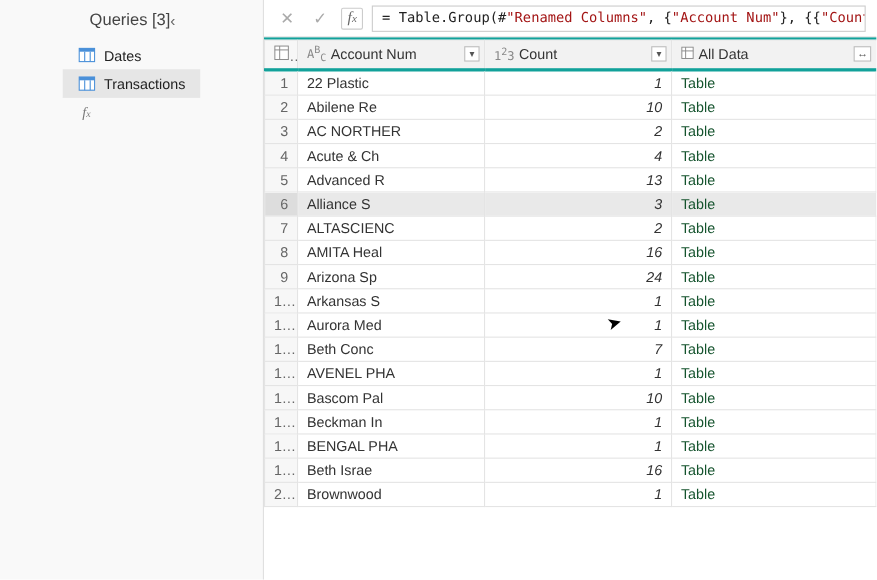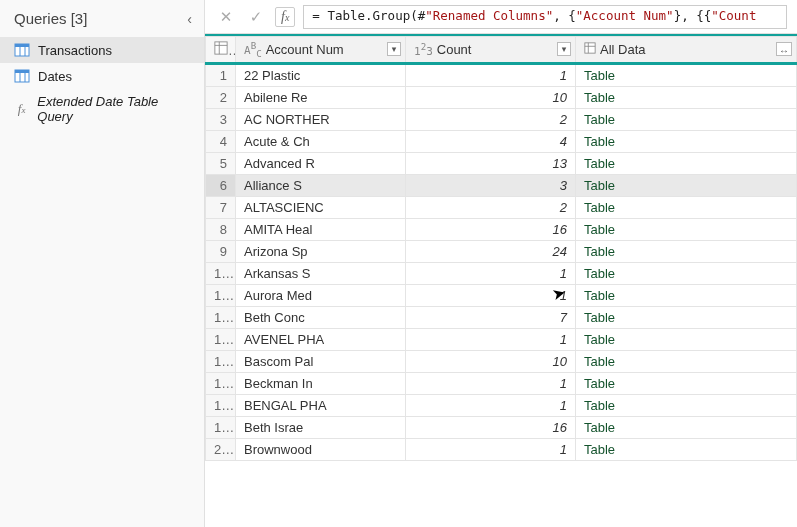--- a/index.html
+++ b/index.html
@@ -12,25 +12,26 @@
     overflow: hidden;
     background: #fff;
   }
   .app {
     display: flex;
     width: 100%;
     height: 100%;
   }
   
   .queries-panel {
-    width: 205px;
+    width: 240px;
     background: #f9f9f9;
     border-right: 1px solid #e0e0e0;
     display: flex;
     flex-direction: column;
+    align-items: center;
   }
   .queries-header {
     display: flex;
     align-items: center;
     justify-content: space-between;
     padding: 10px 12px 10px 14px;
     font-size: 15px;
     color: #444;
   }
   .queries-header .chev {
@@ -184,45 +185,44 @@
 <body>
 
 <div class="app">
 
   <div class="queries-panel">
     <div class="queries-header">
       <span>Queries [3]</span>
       <span class="chev">‹</span>
     </div>
     <div id="queries-list">
+        <div class="query-item">
+          <span class="q-icon">
+            <svg viewBox="0 0 16 16" width="16" height="16">
+              <rect x="1" y="2" width="14" height="12" fill="#fff" stroke="#4a90d9"></rect>
+              <rect x="1" y="2" width="14" height="3" fill="#4a90d9"></rect>
+              <line x1="6" y1="5" x2="6" y2="14" stroke="#4a90d9"></line>
+              <line x1="11" y1="5" x2="11" y2="14" stroke="#4a90d9"></line>
+            </svg>
+          </span>
+          <span class="label">Dates</span>
+        </div>
         <div class="query-item selected">
           <span class="q-icon">
             <svg viewBox="0 0 16 16" width="16" height="16">
               <rect x="1" y="2" width="14" height="12" fill="#fff" stroke="#4a90d9"></rect>
               <rect x="1" y="2" width="14" height="3" fill="#4a90d9"></rect>
               <line x1="6" y1="5" x2="6" y2="14" stroke="#4a90d9"></line>
               <line x1="11" y1="5" x2="11" y2="14" stroke="#4a90d9"></line>
             </svg>
           </span>
           <span class="label">Transactions</span>
         </div>
-        <div class="query-item">
-          <span class="q-icon">
-            <svg viewBox="0 0 16 16" width="16" height="16">
-              <rect x="1" y="2" width="14" height="12" fill="#fff" stroke="#4a90d9"></rect>
-              <rect x="1" y="2" width="14" height="3" fill="#4a90d9"></rect>
-              <line x1="6" y1="5" x2="6" y2="14" stroke="#4a90d9"></line>
-              <line x1="11" y1="5" x2="11" y2="14" stroke="#4a90d9"></line>
-            </svg>
-          </span>
-          <span class="label">Dates</span>
-        </div>
         <div class="query-item italic">
           <span class="fx-icon">f<span style="font-size:9px">x</span></span>
-          <span class="label">Extended Date Table Query</span>
         </div>
       </div>
   </div>
 
   <div class="main">
     <div class="formula-bar">
       <span class="fb-btn">✕</span>
       <span class="fb-btn">✓</span>
       <span class="fb-fx">f<span style="font-size:10px;">x</span></span>
       <div class="fb-input">

